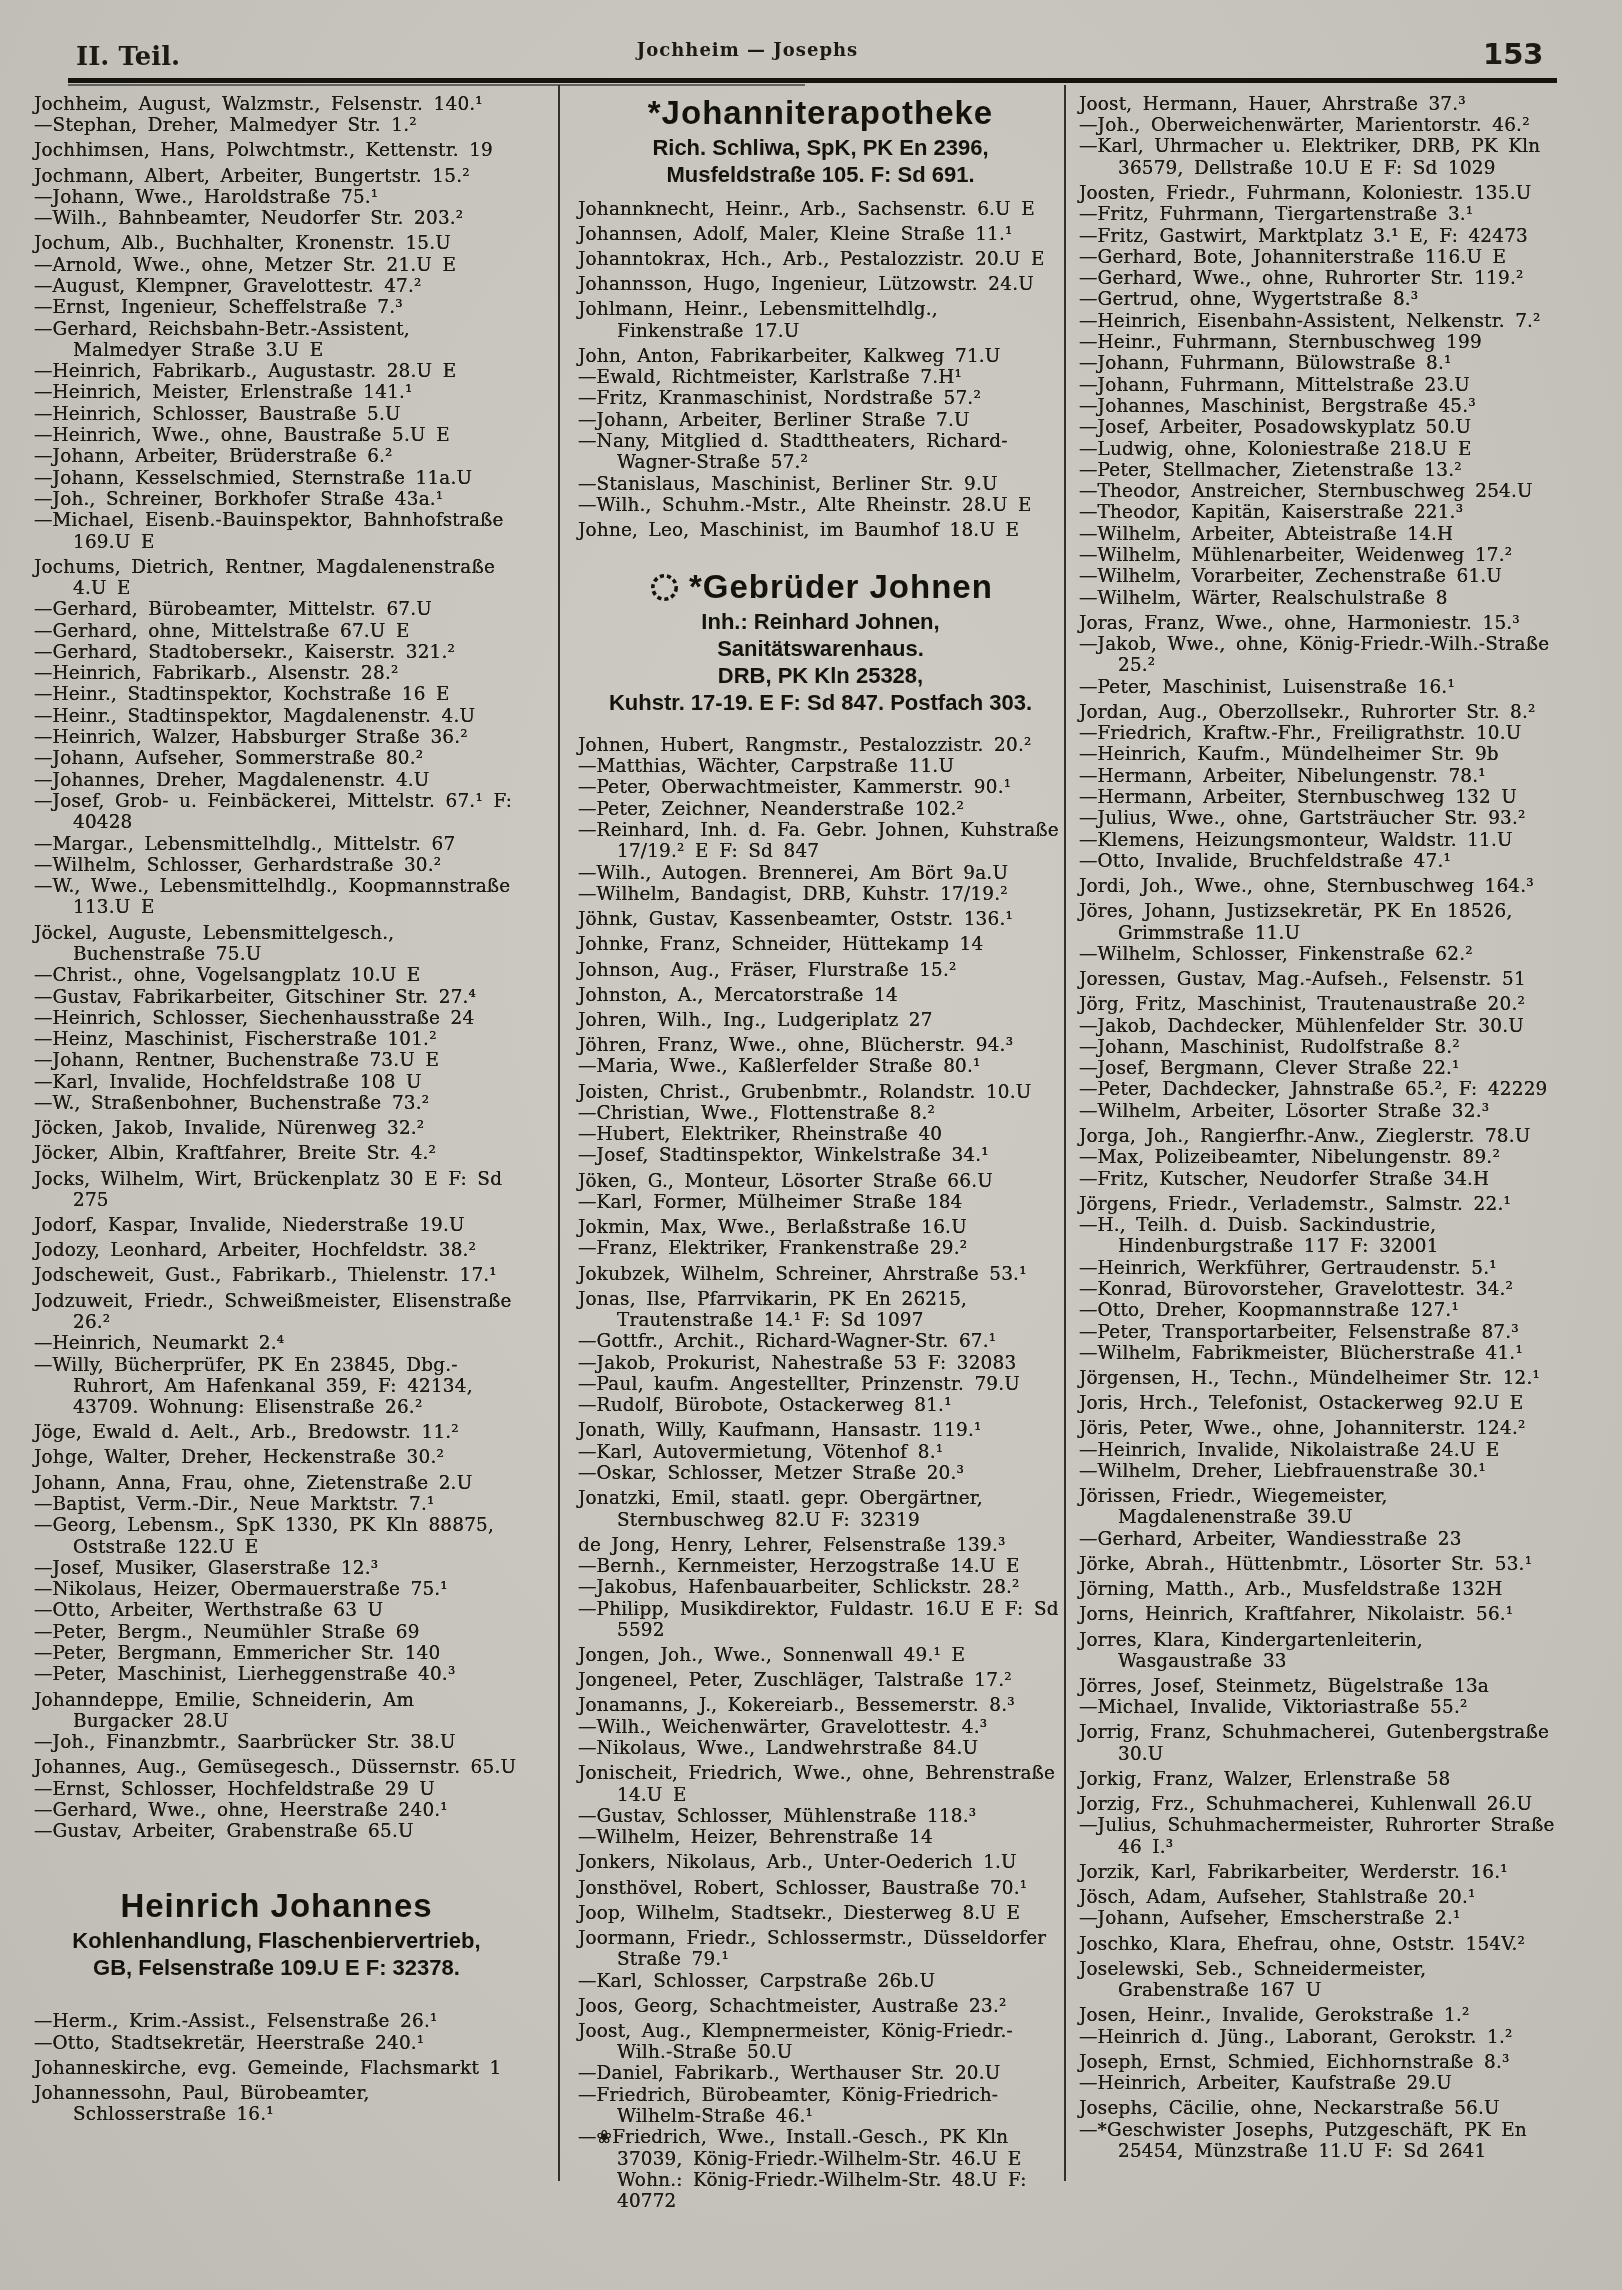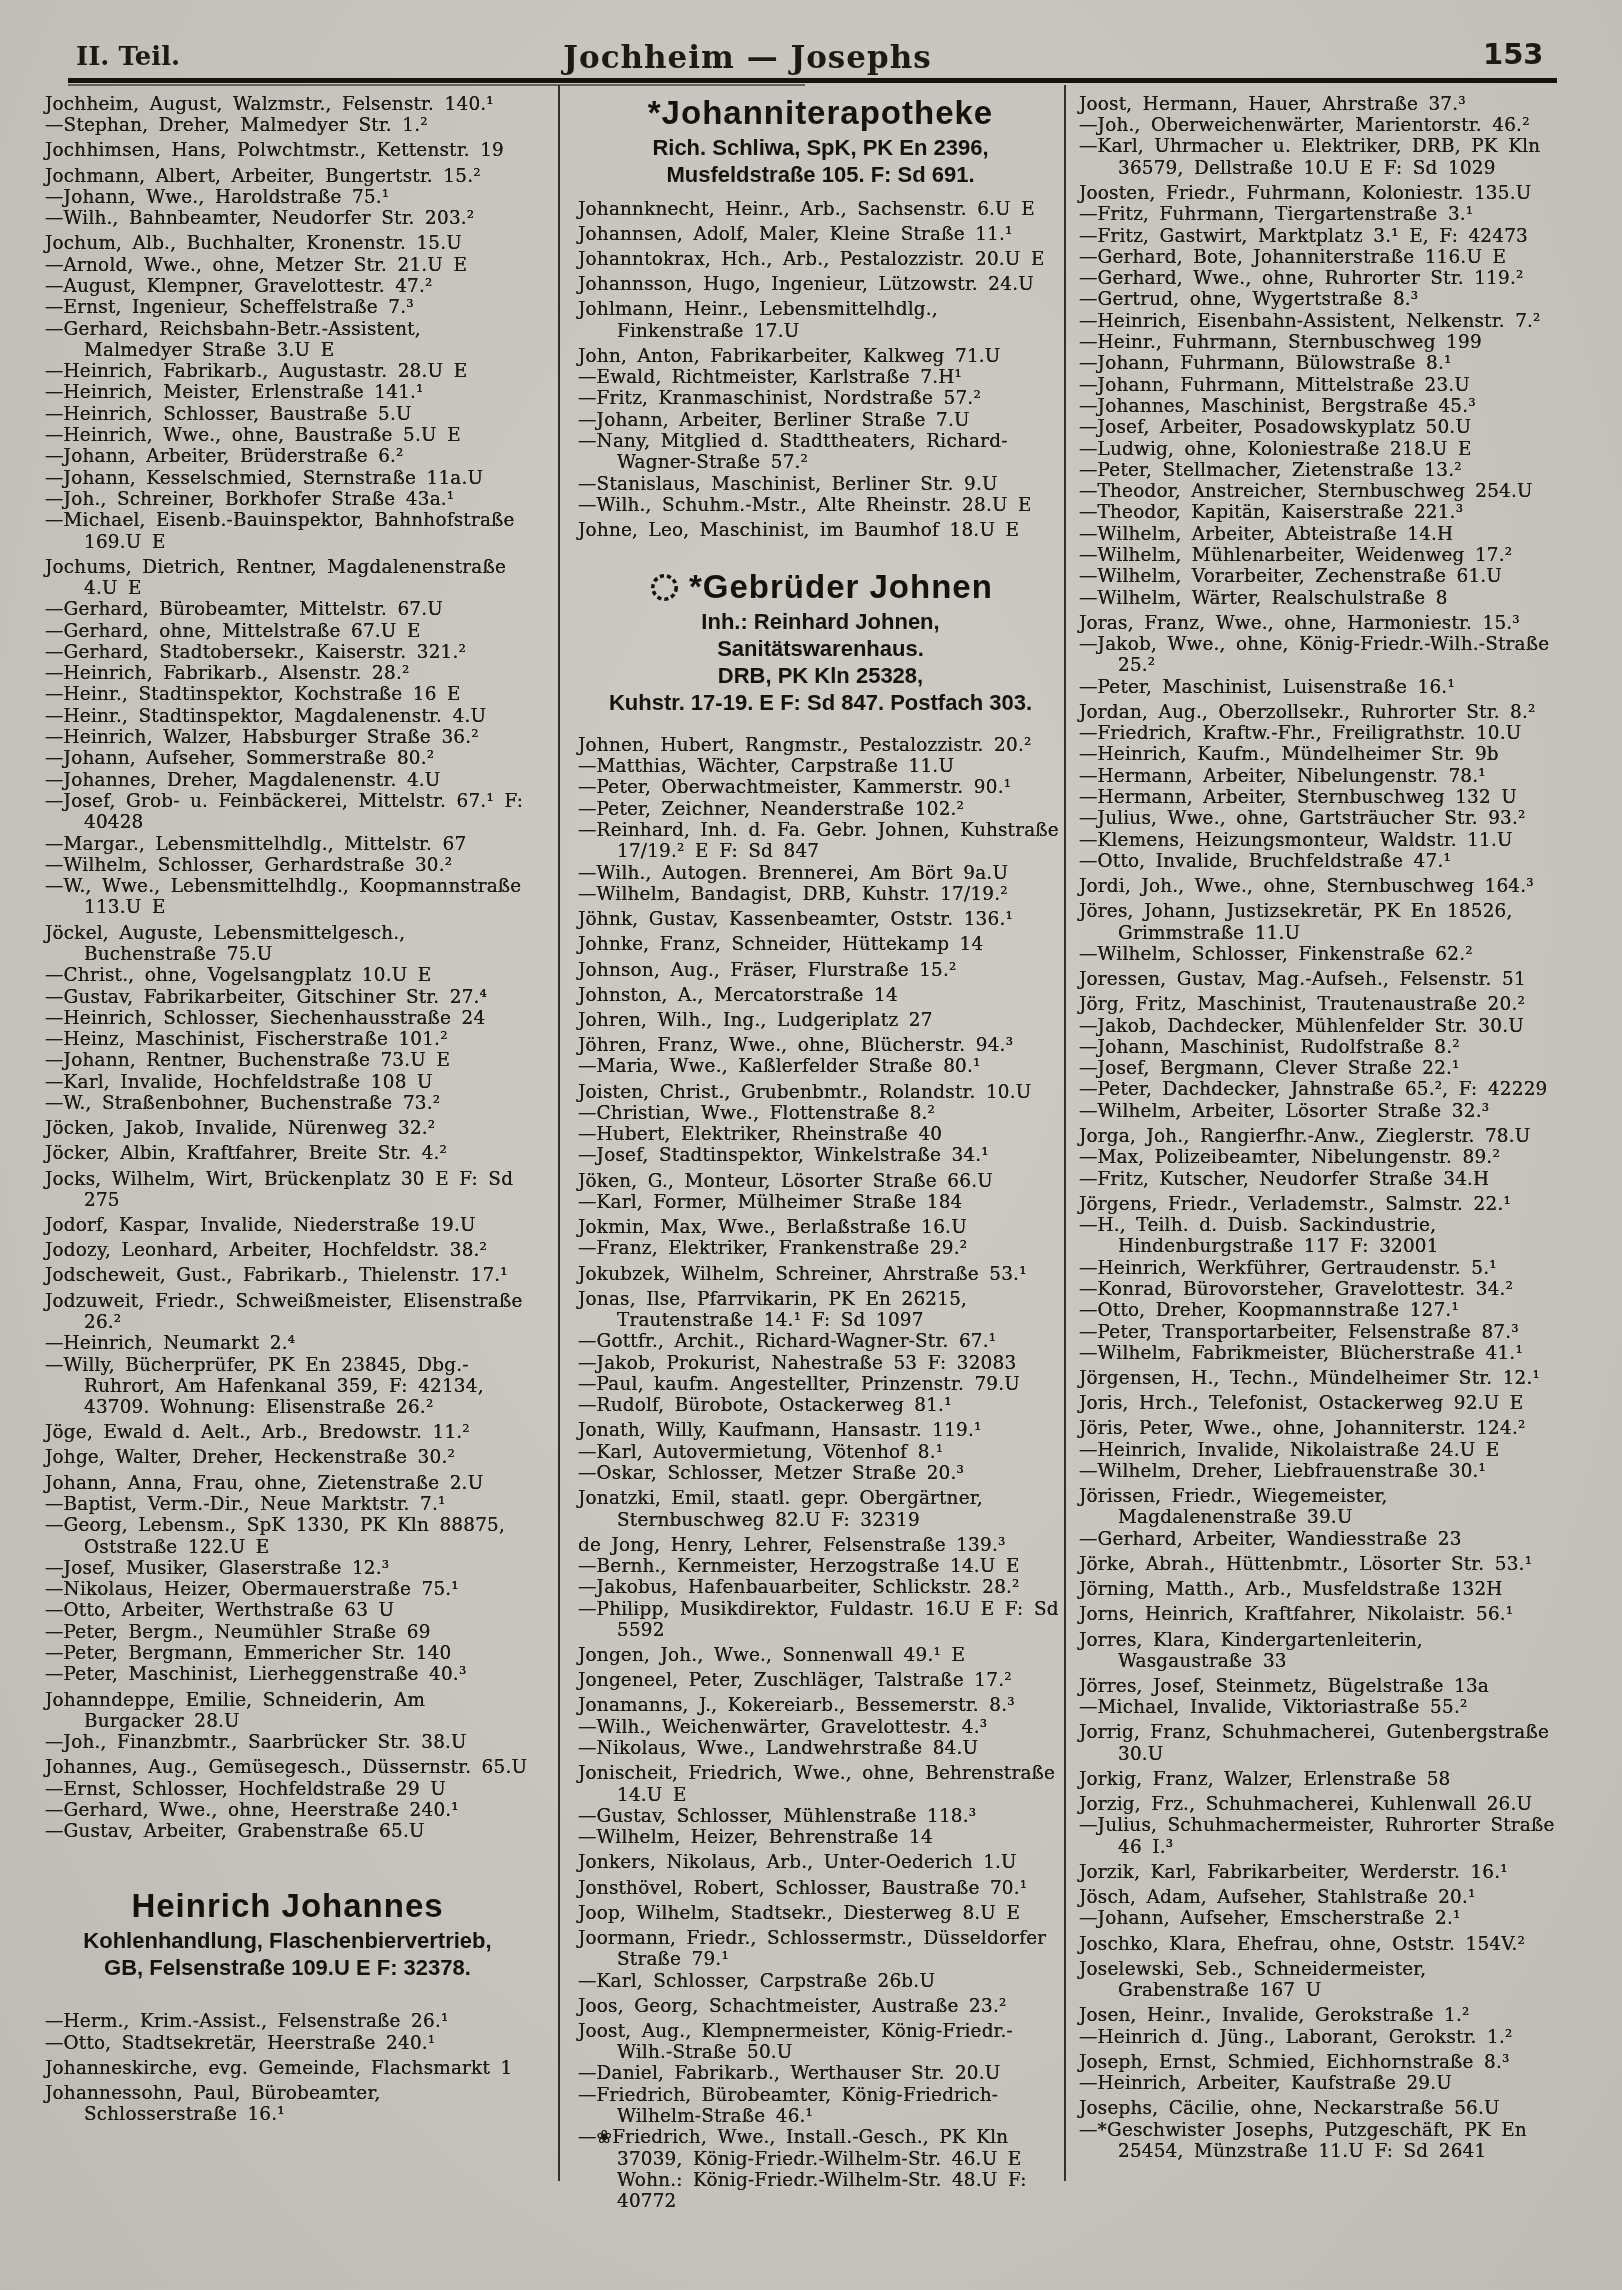--- a/index.html
+++ b/index.html
@@ -2,28 +2,28 @@
 <html><head>
 <meta charset="utf-8">
 <style>
   html,body{margin:0;padding:0;background:#8a887f;}
   .page{position:relative;width:1622px;height:2290px;margin:0 auto;overflow:hidden;
         background:#c8c6bf;
         background-image:radial-gradient(ellipse at 50% 40%, #cdcbc4 0%, #c6c4bd 55%, #bdbbb3 100%);
         font-family:"DejaVu Serif", serif;color:#1c1a13;padding-left:27px;}
   .hdr{position:absolute;font-weight:bold;white-space:nowrap;}
   .h-left{left:76px;top:41px;font-size:26px;}
-  .h-center{left:408px;top:39px;width:679px;text-align:center;font-size:31px;letter-spacing:1px;}
+  .h-center{left:408px;top:39px;width:679px;text-align:center;font-size:18px;letter-spacing:1px;}
   .h-right{left:1483px;top:37px;font-size:29px;font-family:"DejaVu Sans", sans-serif;}
   .head-rule{position:absolute;left:68px;top:78px;width:1489px;height:4.9px;background:#15130e;}
   .head-rule-2{position:absolute;left:68px;top:84px;width:737px;height:1.9px;background:#15130e;opacity:.55;}
   .vrule{position:absolute;top:85px;width:1.9px;height:2096px;background:#33302a;}
   .vr1{left:558px;} .vr2{left:1064px;}
   .col{position:absolute;top:89px;width:485px;}
-  .c1{left:45px;} .c2{left:578px;} .c3{left:1079px;}
+  .c1{left:34px;} .c2{left:578px;} .c3{left:1079px;}
   .entry{font-size:18.4px;line-height:21.3px;padding-left:39px;text-indent:-39px;
          word-spacing:4.4px;letter-spacing:0.2px;text-shadow:0 0 0.5px #1c1a13;}
   .entry.group{margin-top:3.9px;}
   .ad{text-align:center;font-family:"Liberation Sans", sans-serif;font-weight:bold;
       margin:25px 0 17.5px;color:#14120c;}
   .ad.first{margin-top:1.9px;margin-bottom:9.7px;}
   .ad.spaced{margin-top:43px;margin-bottom:29px;}
   .adline{white-space:nowrap;}
   .adline.xl{font-size:33px;line-height:43px;letter-spacing:1px;}
   .adline.md{font-size:22px;line-height:27px;}

